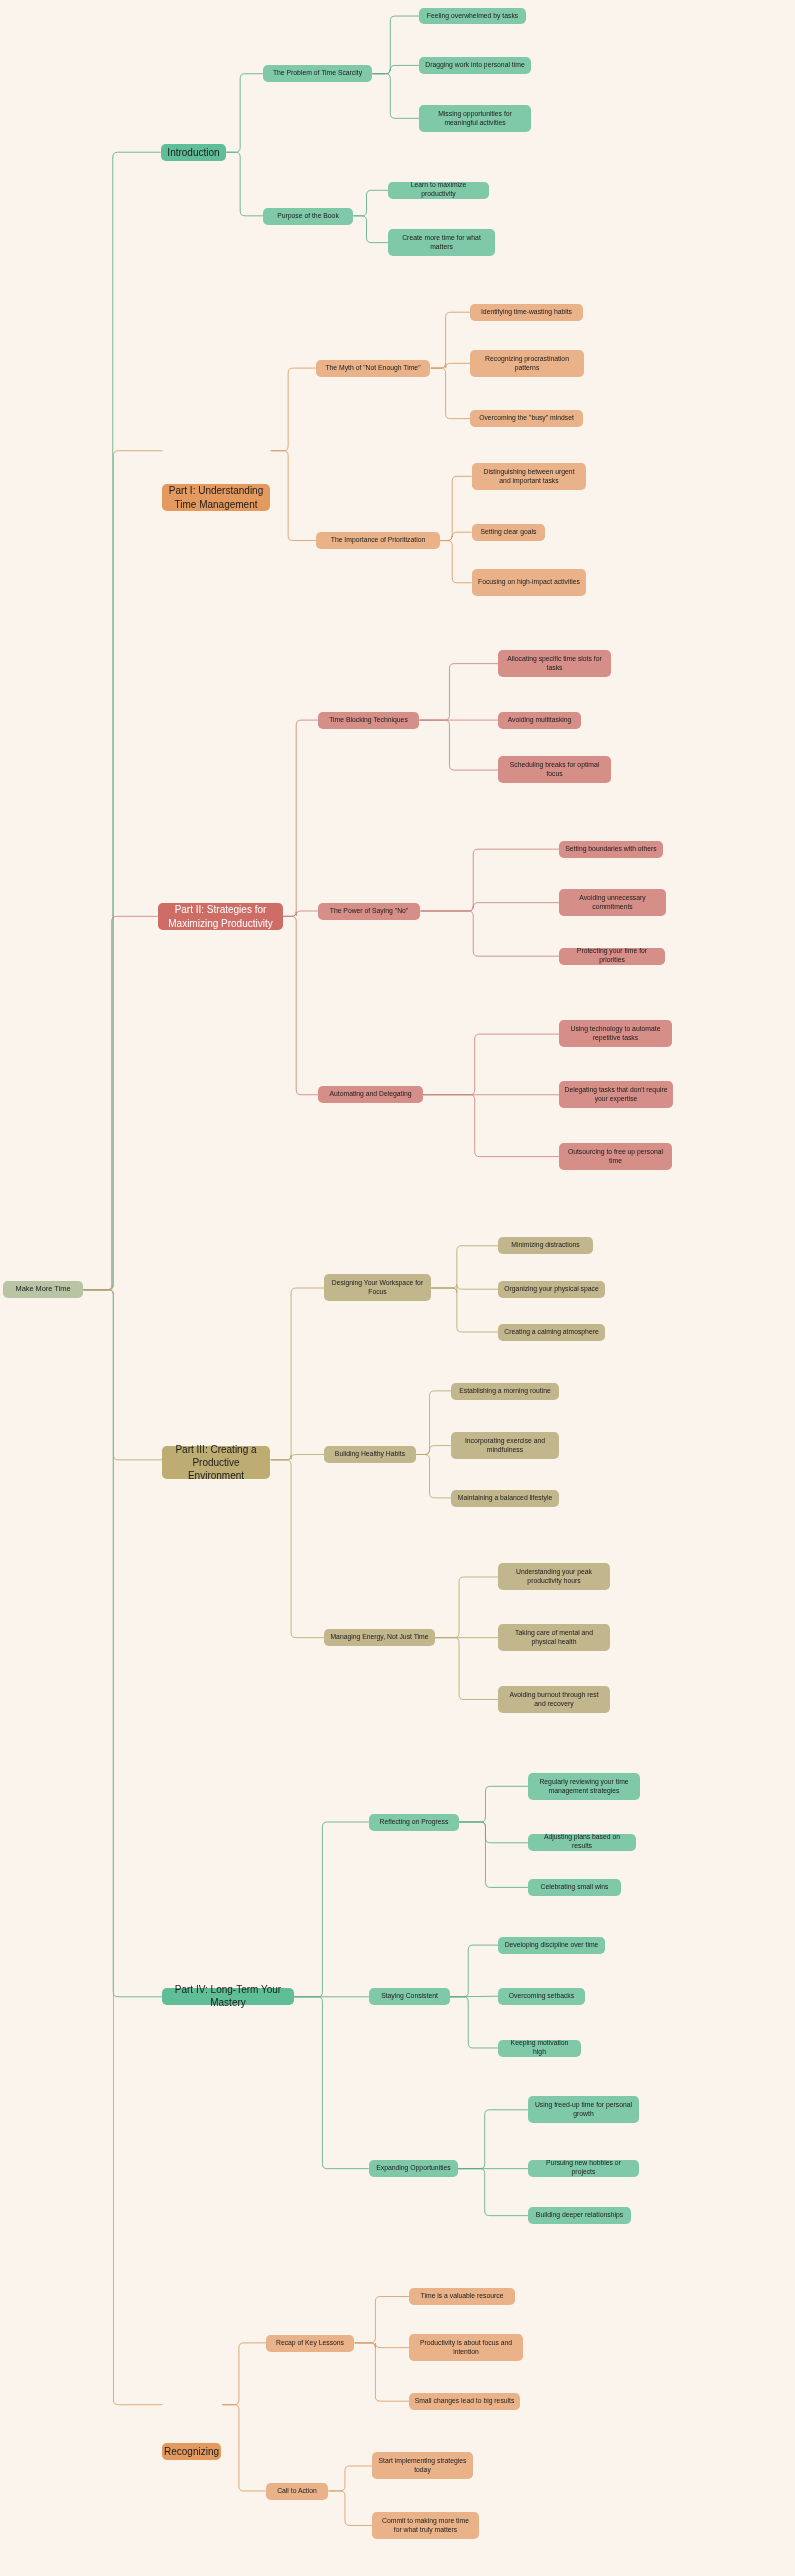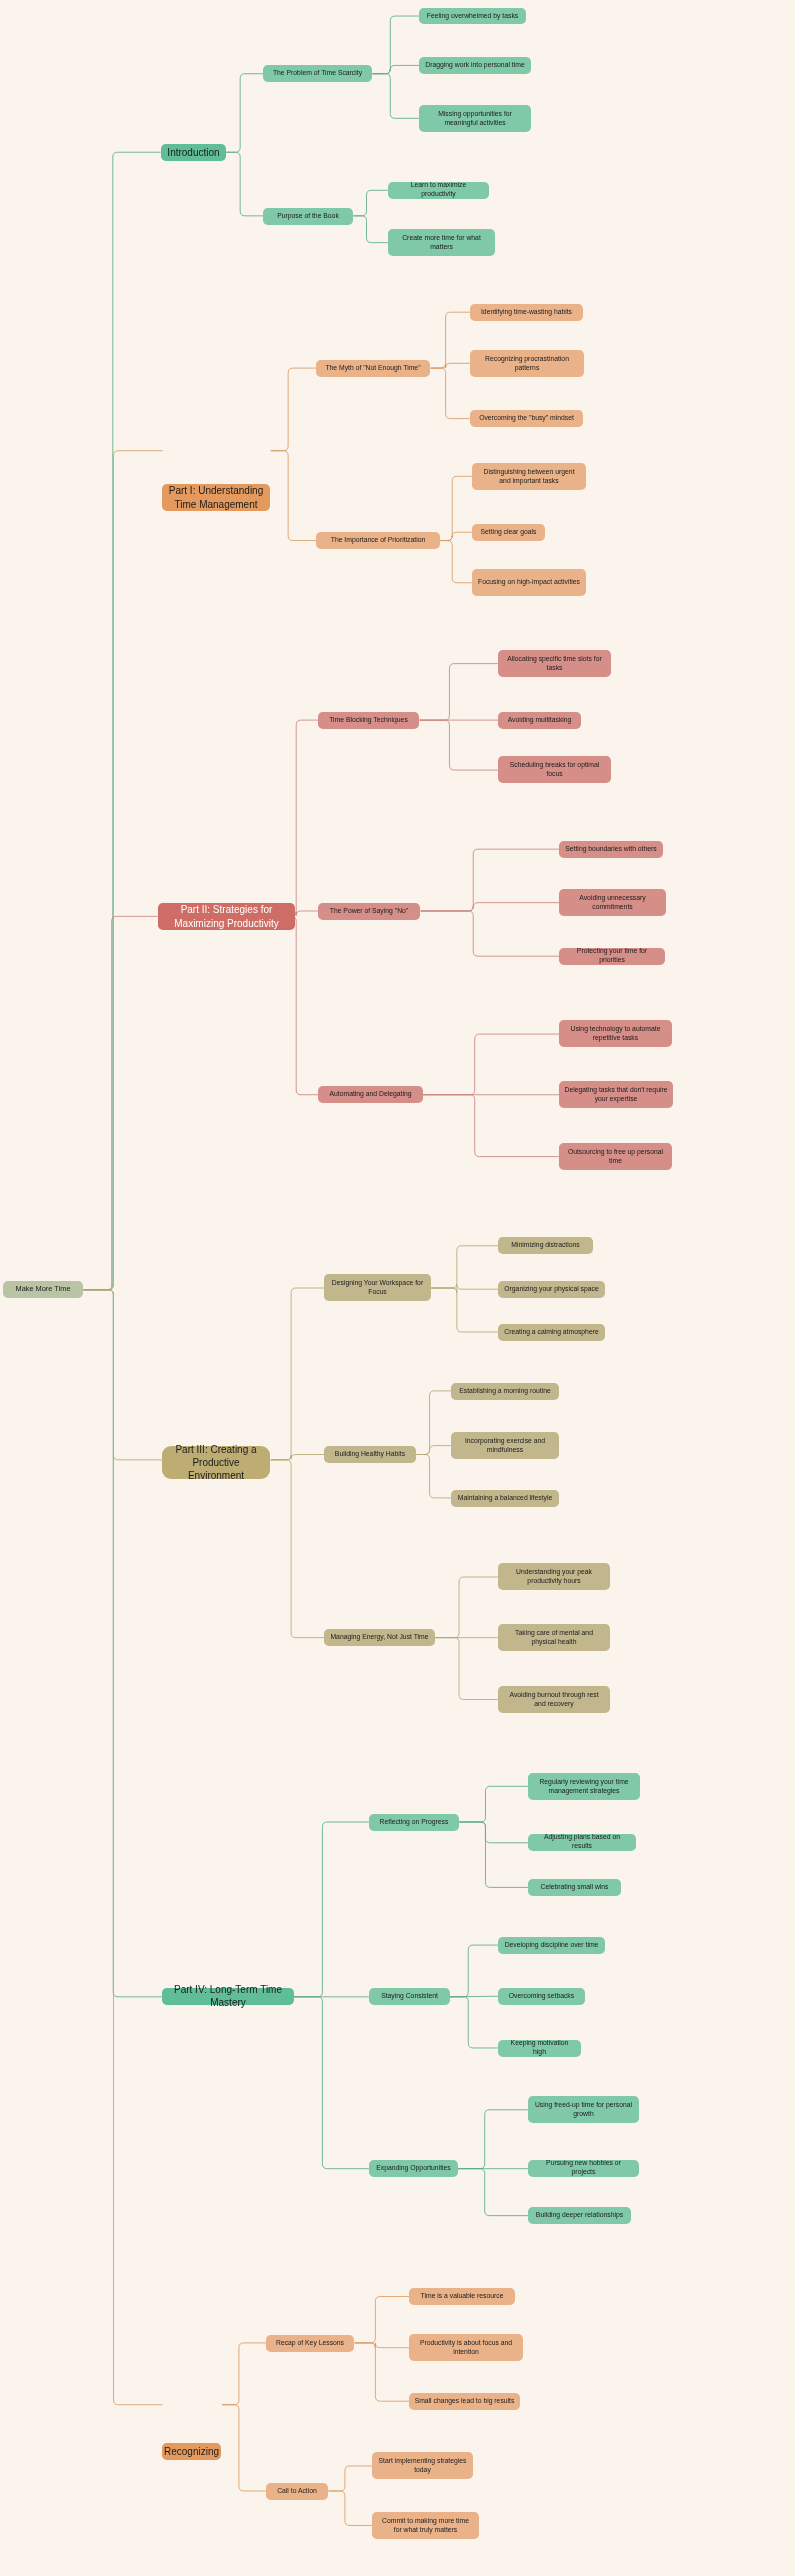--- a/index.html
+++ b/index.html
@@ -122,47 +122,47 @@
       <div class="node c-g3" style="left: 388px; top: 229px; width: 107px; min-height: 27px; height: 27px;">Create more time for what matters</div>
       <div class="node c-o1 lvl1" style="left: 162px; top: 437px; width: 108px; min-height: 27px; height: 27px;">Part I: Understanding Time Management</div>
       <div class="node c-o2" style="left: 316px; top: 360px; width: 114px; min-height: 16.7px; height: 16.7px;">The Myth of "Not Enough Time"</div>
       <div class="node c-o3" style="left: 470px; top: 304px; width: 113px; min-height: 16.7px; height: 16.7px;">Identifying time-wasting habits</div>
       <div class="node c-o3" style="left: 470px; top: 350px; width: 114px; min-height: 27px; height: 27px;">Recognizing procrastination patterns</div>
       <div class="node c-o3" style="left: 470px; top: 410px; width: 113px; min-height: 16.7px; height: 16.7px;">Overcoming the "busy" mindset</div>
       <div class="node c-o2" style="left: 316px; top: 532px; width: 124px; min-height: 16.7px; height: 16.7px;">The Importance of Prioritization</div>
       <div class="node c-o3" style="left: 472px; top: 463px; width: 114px; min-height: 27px; height: 27px;">Distinguishing between urgent and important tasks</div>
       <div class="node c-o3" style="left: 472px; top: 524px; width: 73px; min-height: 16.7px; height: 16.7px;">Setting clear goals</div>
       <div class="node c-o3" style="left: 472px; top: 569px; width: 114px; min-height: 27px; height: 27px;">Focusing on high-impact activities</div>
-      <div class="node c-r1 lvl1" style="left: 158px; top: 903px; width: 137px; min-height: 27px; height: 27px;">Part II: Strategies for Maximizing Productivity</div>
+      <div class="node c-r1 lvl1" style="left: 158px; top: 903px; width: 125px; min-height: 27px; height: 27px;">Part II: Strategies for Maximizing Productivity</div>
       <div class="node c-r2" style="left: 318px; top: 712px; width: 101px; min-height: 16.7px; height: 16.7px;">Time Blocking Techniques</div>
       <div class="node c-r3" style="left: 498px; top: 650px; width: 113px; min-height: 27px; height: 27px;">Allocating specific time slots for tasks</div>
       <div class="node c-r3" style="left: 498px; top: 712px; width: 83px; min-height: 16.7px; height: 16.7px;">Avoiding multitasking</div>
       <div class="node c-r3" style="left: 498px; top: 756px; width: 113px; min-height: 27px; height: 27px;">Scheduling breaks for optimal focus</div>
       <div class="node c-r2" style="left: 318px; top: 903px; width: 102px; min-height: 16.7px; height: 16.7px;">The Power of Saying "No"</div>
       <div class="node c-r3" style="left: 559px; top: 841px; width: 104px; min-height: 16.7px; height: 16.7px;">Setting boundaries with others</div>
       <div class="node c-r3" style="left: 559px; top: 889px; width: 107px; min-height: 27px; height: 27px;">Avoiding unnecessary commitments</div>
       <div class="node c-r3" style="left: 559px; top: 948px; width: 106px; min-height: 16.7px; height: 16.7px;">Protecting your time for priorities</div>
       <div class="node c-r2" style="left: 318px; top: 1086px; width: 105px; min-height: 16.7px; height: 16.7px;">Automating and Delegating</div>
       <div class="node c-r3" style="left: 559px; top: 1020px; width: 113px; min-height: 27px; height: 27px;">Using technology to automate repetitive tasks</div>
       <div class="node c-r3" style="left: 559px; top: 1081px; width: 114px; min-height: 27px; height: 27px;">Delegating tasks that don't require your expertise</div>
       <div class="node c-r3" style="left: 559px; top: 1143px; width: 113px; min-height: 27px; height: 27px;">Outsourcing to free up personal time</div>
-      <div class="node c-k1 lvl1" style="left: 162px; top: 1446px; width: 108px; min-height: 27px; height: 33px; border-radius: 9px;">Part III: Creating a Productive Environment</div>
+      <div class="node c-k1 lvl1" style="left: 162px; top: 1446px; width: 108px; min-height: 27px; height: 33px;">Part III: Creating a Productive Environment</div>
       <div class="node c-k2" style="left: 324px; top: 1274px; width: 107px; min-height: 27px; height: 27px;">Designing Your Workspace for Focus</div>
       <div class="node c-k3" style="left: 498px; top: 1237px; width: 95px; min-height: 16.7px; height: 16.7px;">Minimizing distractions</div>
       <div class="node c-k3" style="left: 498px; top: 1281px; width: 107px; min-height: 16.7px; height: 16.7px;">Organizing your physical space</div>
       <div class="node c-k3" style="left: 498px; top: 1324px; width: 107px; min-height: 16.7px; height: 16.7px;">Creating a calming atmosphere</div>
       <div class="node c-k2" style="left: 324px; top: 1446px; width: 92px; min-height: 16.7px; height: 16.7px;">Building Healthy Habits</div>
       <div class="node c-k3" style="left: 451px; top: 1383px; width: 108px; min-height: 16.7px; height: 16.7px;">Establishing a morning routine</div>
       <div class="node c-k3" style="left: 451px; top: 1432px; width: 108px; min-height: 27px; height: 27px;">Incorporating exercise and mindfulness</div>
       <div class="node c-k3" style="left: 451px; top: 1490px; width: 108px; min-height: 16.7px; height: 16.7px;">Maintaining a balanced lifestyle</div>
       <div class="node c-k2" style="left: 324px; top: 1629px; width: 111px; min-height: 16.7px; height: 16.7px;">Managing Energy, Not Just Time</div>
       <div class="node c-k3" style="left: 498px; top: 1563px; width: 112px; min-height: 27px; height: 27px;">Understanding your peak productivity hours</div>
       <div class="node c-k3" style="left: 498px; top: 1624px; width: 112px; min-height: 27px; height: 27px;">Taking care of mental and physical health</div>
       <div class="node c-k3" style="left: 498px; top: 1686px; width: 112px; min-height: 27px; height: 27px;">Avoiding burnout through rest and recovery</div>
-      <div class="node c-g1 lvl1" style="left: 162px; top: 1988px; width: 132px; min-height: 16.7px; height: 16.7px;">Part IV: Long-Term Time Mastery</div>
+      <div class="node c-g1 lvl1" style="left: 162px; top: 1988px; width: 132px; min-height: 16.7px; height: 16.7px;">Part IV: Long-Term Your Mastery</div>
       <div class="node c-g2" style="left: 369px; top: 1814px; width: 90px; min-height: 16.7px; height: 16.7px;">Reflecting on Progress</div>
       <div class="node c-g3" style="left: 528px; top: 1773px; width: 112px; min-height: 27px; height: 27px;">Regularly reviewing your time management strategies</div>
       <div class="node c-g3" style="left: 528px; top: 1834px; width: 108px; min-height: 16.7px; height: 16.7px;">Adjusting plans based on results</div>
       <div class="node c-g3" style="left: 528px; top: 1879px; width: 93px; min-height: 16.7px; height: 16.7px;">Celebrating small wins</div>
       <div class="node c-g2" style="left: 369px; top: 1988px; width: 81px; min-height: 16.7px; height: 16.7px;">Staying Consistent</div>
       <div class="node c-g3" style="left: 498px; top: 1937px; width: 107px; min-height: 16.7px; height: 16.7px;">Developing discipline over time</div>
       <div class="node c-g3" style="left: 498px; top: 1988px; width: 87px; min-height: 16.7px; height: 16.7px;">Overcoming setbacks</div>
       <div class="node c-g3" style="left: 498px; top: 2040px; width: 83px; min-height: 16.7px; height: 16.7px;">Keeping motivation high</div>
       <div class="node c-g2" style="left: 369px; top: 2160px; width: 89px; min-height: 16.7px; height: 16.7px;">Expanding Opportunities</div>
       <div class="node c-g3" style="left: 528px; top: 2096px; width: 111px; min-height: 27px; height: 27px;">Using freed-up time for personal growth</div>

